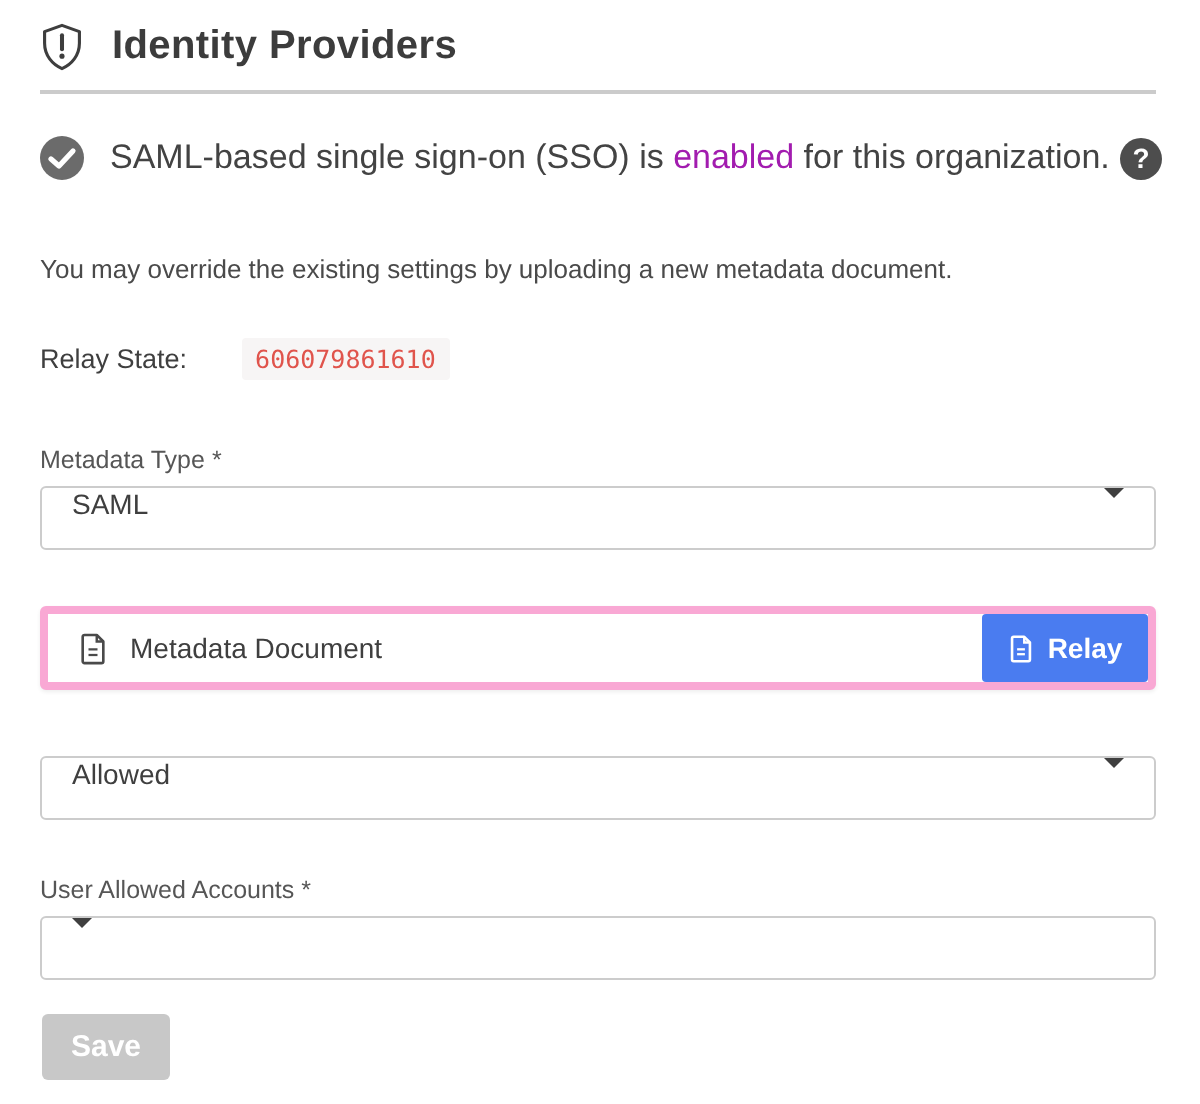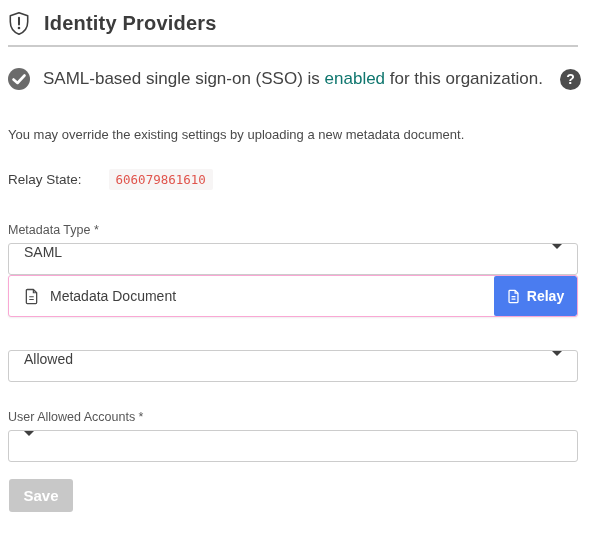--- a/index.html
+++ b/index.html
@@ -1,47 +1,47 @@
 <!DOCTYPE html>
 <html><head>
 <meta charset="utf-8">
 <style>
   * { margin:0; padding:0; box-sizing:border-box; }
   html,body { width:600px; height:552px; background:#fff; font-family:"Liberation Sans", sans-serif; color:#3f3f3f; }
-  .container { width:588px; height:552px; padding:11px 10px 0 8px; overflow:hidden; }
+  .container { width:588px; height:552px; padding:11px 10px 0 20px; overflow:hidden; }
 
   
   .header { display:flex; align-items:center; gap:14px; }
   .shield-icon { display:inline-flex; width:22px; height:25px; }
   .page-title { font-size:20px; font-weight:600; color:#3c3c3c; letter-spacing:.2px; }
   .divider { margin-top:9px; border-bottom:2px solid #cbcbcb; }
 
   
   .status-row { margin-top:21px; display:flex; align-items:center; }
   .check-circle { width:22px; height:22px; border-radius:50%; background:#6b6b6b; display:flex; align-items:center; justify-content:center; flex:none; }
   .status-text { margin-left:13px; font-size:17px; color:#434343; }
-  .enabled { color:#0f766e; }
+  .enabled { color:#a21caf; }
   .help-circle { margin-left:auto; margin-right:-3px; width:21px; height:21px; border-radius:50%; background:#4d4d4d; color:#fff; font-size:14px; font-weight:bold; display:flex; align-items:center; justify-content:center; flex:none; cursor:pointer; }
 
   
   .note { margin-top:37px; font-size:13px; color:#4a4a4a; }
   .relay { margin-top:27px; font-size:13.5px; color:#3f3f3f; display:flex; align-items:center;gap:20px; }
   .relay code { margin-left:7px; font-family:"DejaVu Sans Mono", monospace; font-size:12.5px; color:#e0544c; background:#f7f5f5; padding:3px 7px; border-radius:2px; }
 
   
   .field-label { display:block; font-size:12.5px; color:#565656; }
   .fg-provider { margin-top:33px; }
   .fg-role { margin-top:33px; }
   .fg-accounts { margin-top:28px; }
   .select { margin-top:6px; height:32px; border:1px solid #ccc; border-radius:3px; background:#fff; display:flex; padding:0 15px; font-size:14px; color:#3f3f3f; cursor:pointer; }
   .select-value { flex:1; }
   .caret { width:0; height:0; border-left:5px solid transparent; border-right:5px solid transparent; border-top:5px solid #3f3f3f; }
 
   
-  .file-row { height:42px; border:1px solid #f9a8d4; border-radius:3px; box-shadow:0 1px 2px rgba(0,0,0,.07); display:flex; align-items:center; padding-left:15px; background:#fff; cursor:pointer; overflow:hidden; }
+  .file-row { margin-top:28px; height:42px; border:4px solid #f9a8d4; border-radius:3px; box-shadow:0 1px 2px rgba(0,0,0,.07); display:flex; align-items:center; padding-left:15px; background:#fff; cursor:pointer; overflow:hidden; }
   .doc-icon { display:inline-flex; width:15px; height:17px; color:#4a4a4a; }
   .file-placeholder { margin-left:11px; font-size:14px; color:#3f3f3f; }
   .browse-btn { margin-left:auto; height:100%; width:83px; border:none; background:#4a7cf0; color:#fff; font-family:inherit; font-size:14px; font-weight:bold; display:flex; align-items:center; justify-content:center; gap:7px; cursor:pointer; border-radius:2px; }
   .browse-btn .doc-icon { color:#fff; width:13px; height:15px; }
 
   
   .save-btn { margin-top:17px; margin-left:1px; width:64px; height:33px; border:none; border-radius:3px; background:#c8c8c8; color:#fff; font-family:inherit; font-size:15px; font-weight:bold; cursor:default; }
 </style>
 </head>
 <body>

